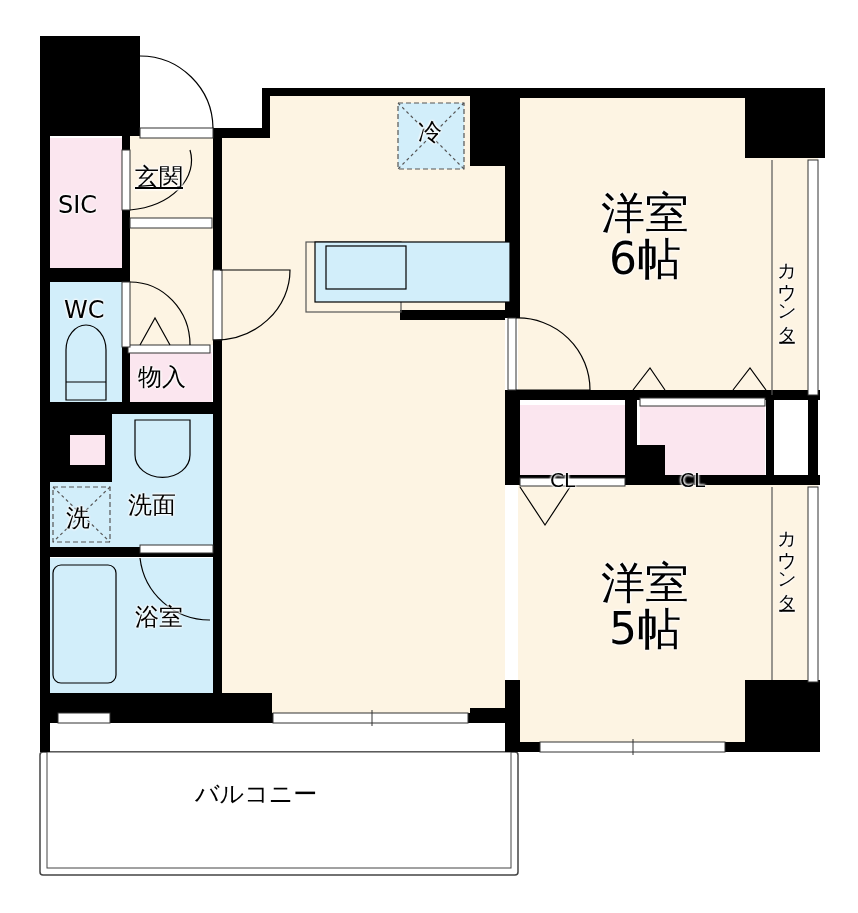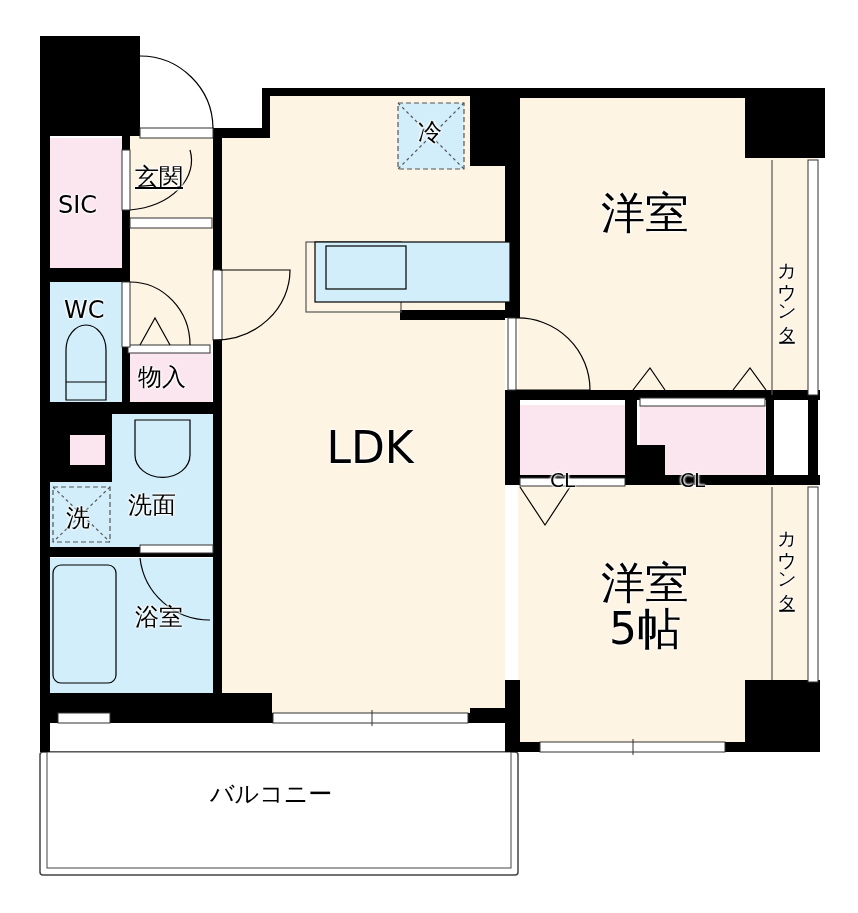--- a/index.html
+++ b/index.html
@@ -134,34 +134,34 @@
     <rect x="53" y="487" width="57" height="55" stroke="#555" stroke-dasharray="5,3"></rect>
     <line x1="53" y1="487" x2="110" y2="542" stroke="#555" stroke-dasharray="3,3"></line>
     <line x1="110" y1="487" x2="53" y2="542" stroke="#555" stroke-dasharray="3,3"></line>
 
     <line x1="772" y1="160" x2="772" y2="395" stroke="#555"></line>
     <line x1="772" y1="487" x2="772" y2="680" stroke="#555"></line>
   </g>
 </svg>
 
 <div class="lbl big" style="left:285px;top:425px;width:170px;">
-  <div>LDK</div>
 </div>
 <div class="lbl big" style="left:575px;top:190px;width:140px;">
   <div>洋室</div>
+  <div>6帖</div>
 </div>
 <div class="lbl big" style="left:575px;top:560px;width:140px;">
   <div>洋室</div>
   <div>5帖</div>
 </div>
 <div class="lbl mid" style="left:135px;top:165px;text-decoration:underline;">玄関</div>
 <div class="lbl mid" style="left:58px;top:193px;">SIC</div>
 <div class="lbl mid" style="left:64px;top:298px;">WC</div>
 <div class="lbl mid" style="left:138px;top:365px;">物入</div>
 <div class="lbl mid" style="left:128px;top:493px;">洗面</div>
 <div class="lbl mid" style="left:66px;top:506px;">洗</div>
 <div class="lbl mid" style="left:135px;top:605px;">浴室</div>
 <div class="lbl mid" style="left:418px;top:120px;">冷</div>
 <div class="lbl sm" style="left:550px;top:430px;">CL</div>
 <div class="lbl sm" style="left:680px;top:430px;">CL</div>
 <div class="lbl vert" style="left:777px;top:250px;">カウンター</div>
 <div class="lbl vert" style="left:777px;top:518px;">カウンター</div>
-<div class="lbl mid" style="left:195px;top:782px;margin-left:15px;">バルコニー</div>
+<div class="lbl mid" style="left:195px;top:782px;">バルコニー</div>
 
 </body></html>

